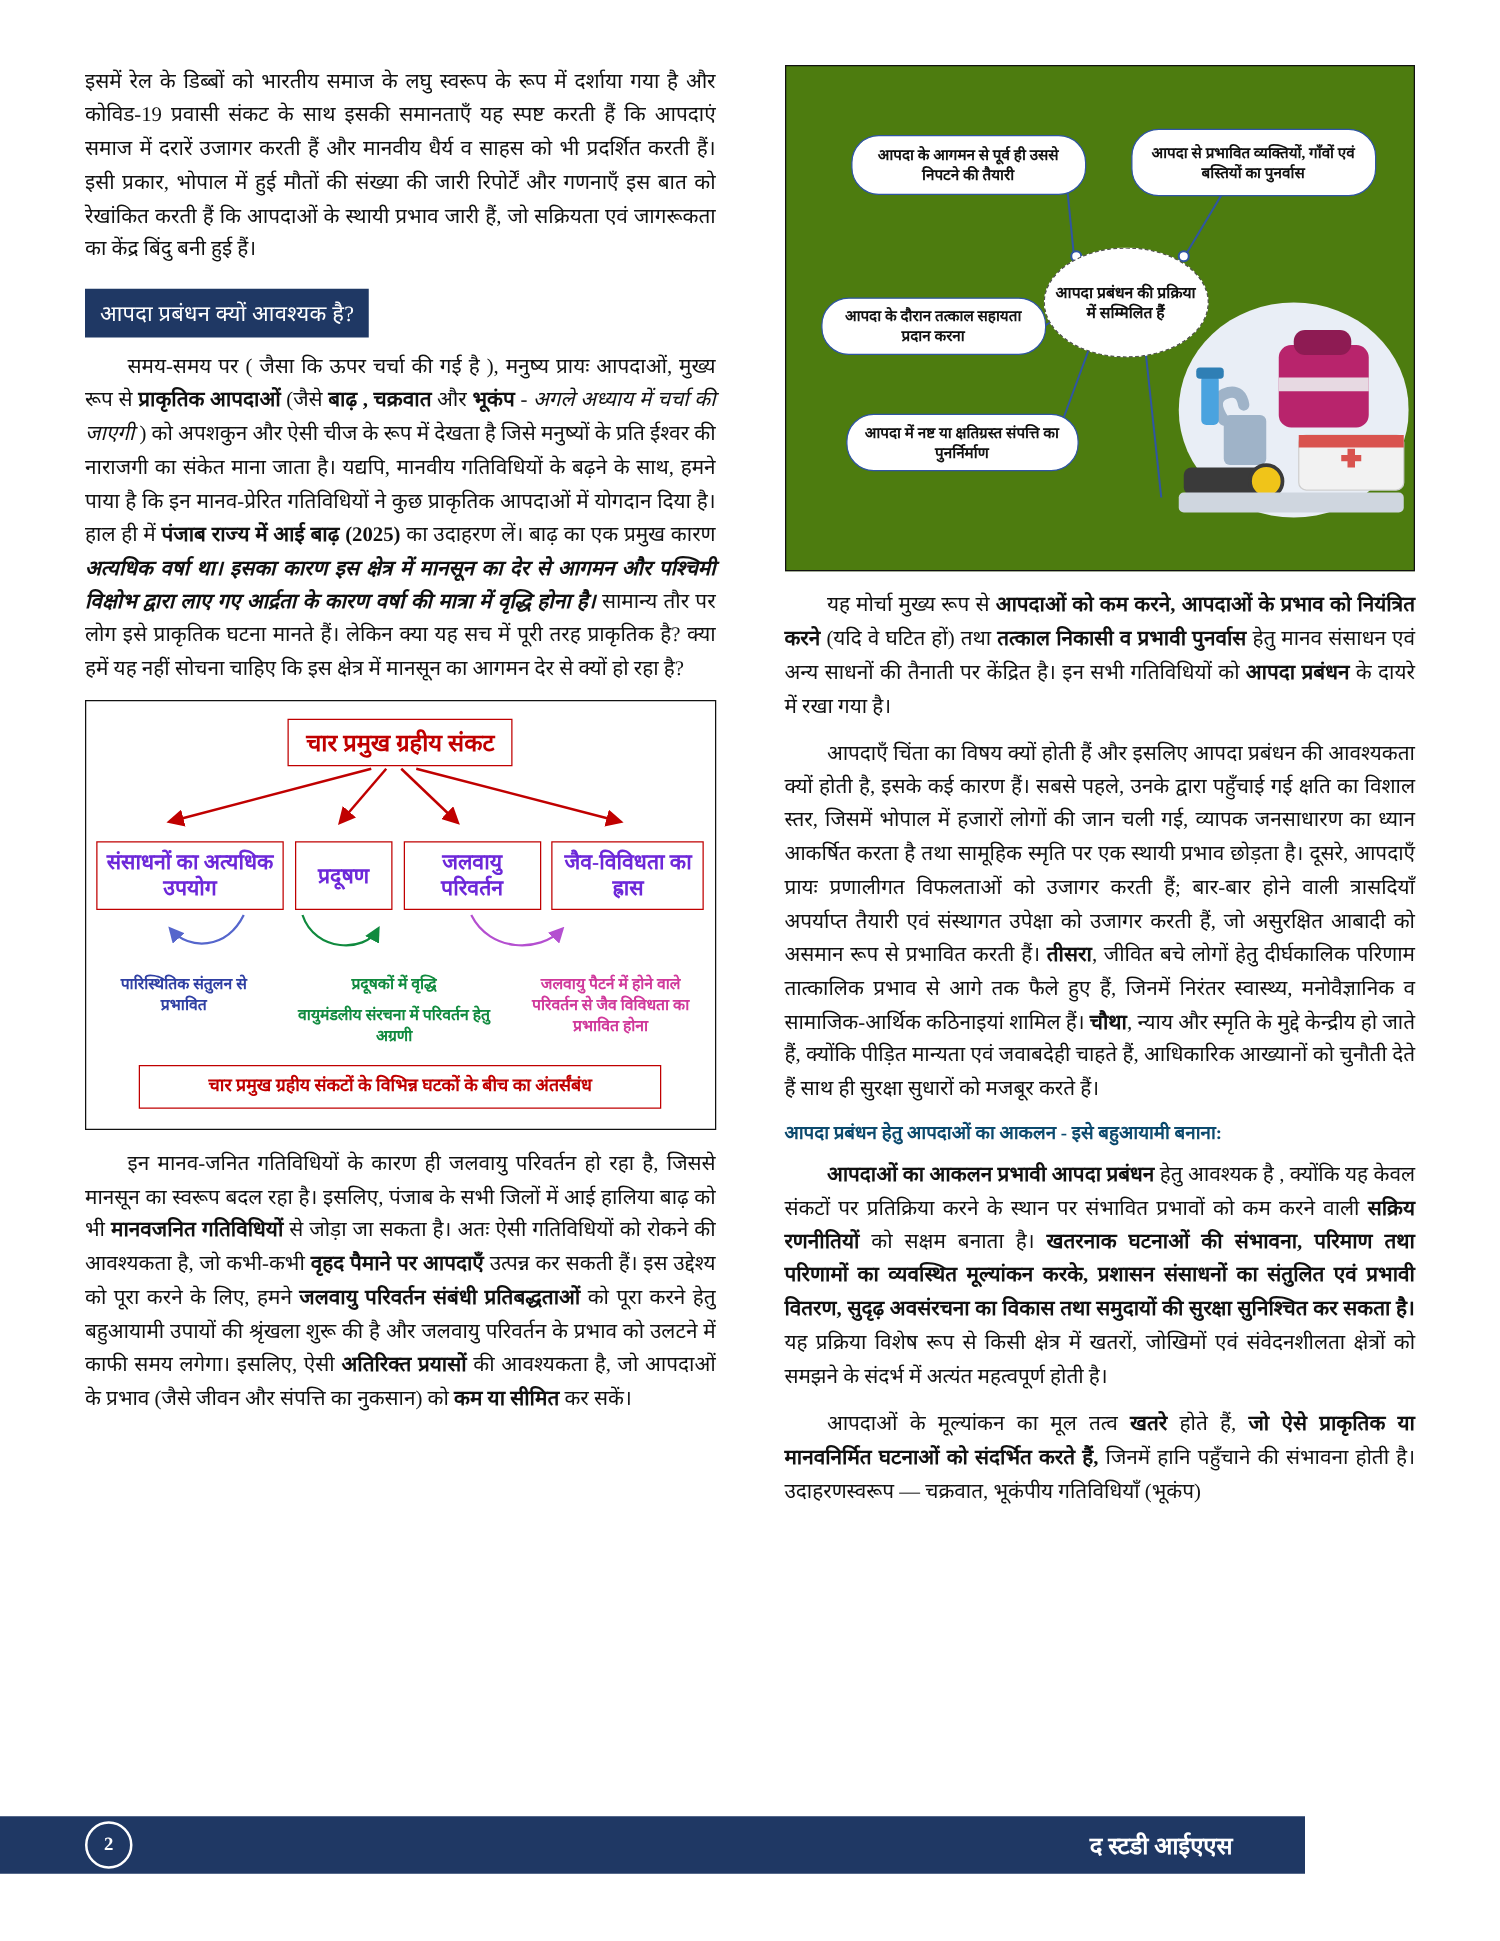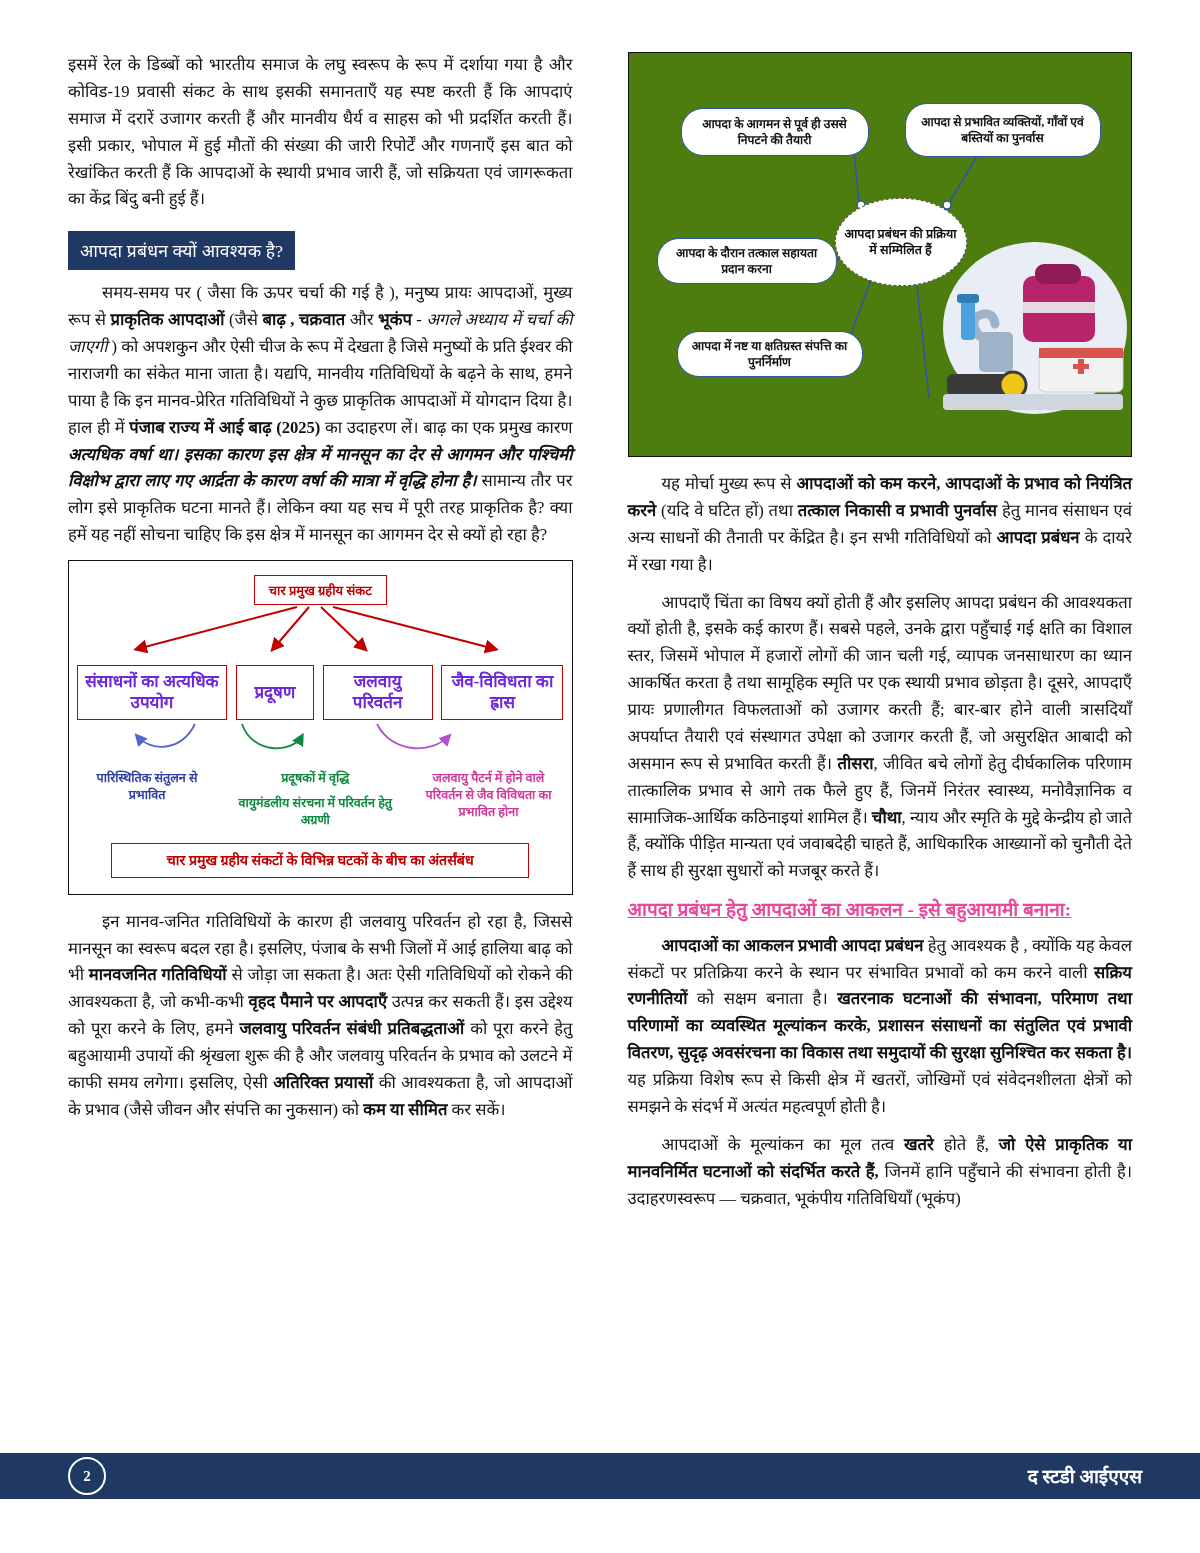--- a/index.html
+++ b/index.html
@@ -48,41 +48,40 @@
     background: #1f3864;
     color: #fff;
     font-weight: normal;
     font-size: 17.5px;
     padding: 7px 12px 8px 12px;
     display: inline-block;
     margin: 7px 0 10px 0;
     letter-spacing: .2px;
   }
   .blue-head {
-    color: #ec4899;
-    font-weight: bold;
-    font-size: 19px;
+    color: #0c4a6e;
+    font-weight: bold;
+    font-size: 15px;
     line-height: 1.5;
     margin: 10px 0 8px 0;
-    text-decoration: underline;
   }
 
   
   .fig-box {
     border: 1.6px solid #111;
     background: #fff;
     padding: 10px 8px 12px 8px;
     margin: 8px 0 14px 0;
     position: relative;
   }
   .fig-title {
     border: 1.4px solid #c00000;
     color: #c00000;
     font-weight: bold;
-    font-size: 13px;
+    font-size: 19px;
     text-align: center;
     padding: 5px 14px;
     width: fit-content;
     margin: 4px auto 0 auto;
     background: #fff;
   }
   .arrows-svg { display: block; }
   .crisis-row {
     display: flex;
     justify-content: space-between;
@@ -169,21 +168,21 @@
     align-items: center;
     justify-content: center;
     padding: 6px;
   }
 
   
   .footer {
     position: absolute;
     left: 0;
     bottom: 54px;
-    width: 1200px;
+    width: 1044px;
     height: 46px;
     background: #1f3864;
     display: flex;
     align-items: center;
     justify-content: flex-end;
     padding-right: 58px;
   }
   .footer-text {
     color: #fff;
     font-weight: bold;

